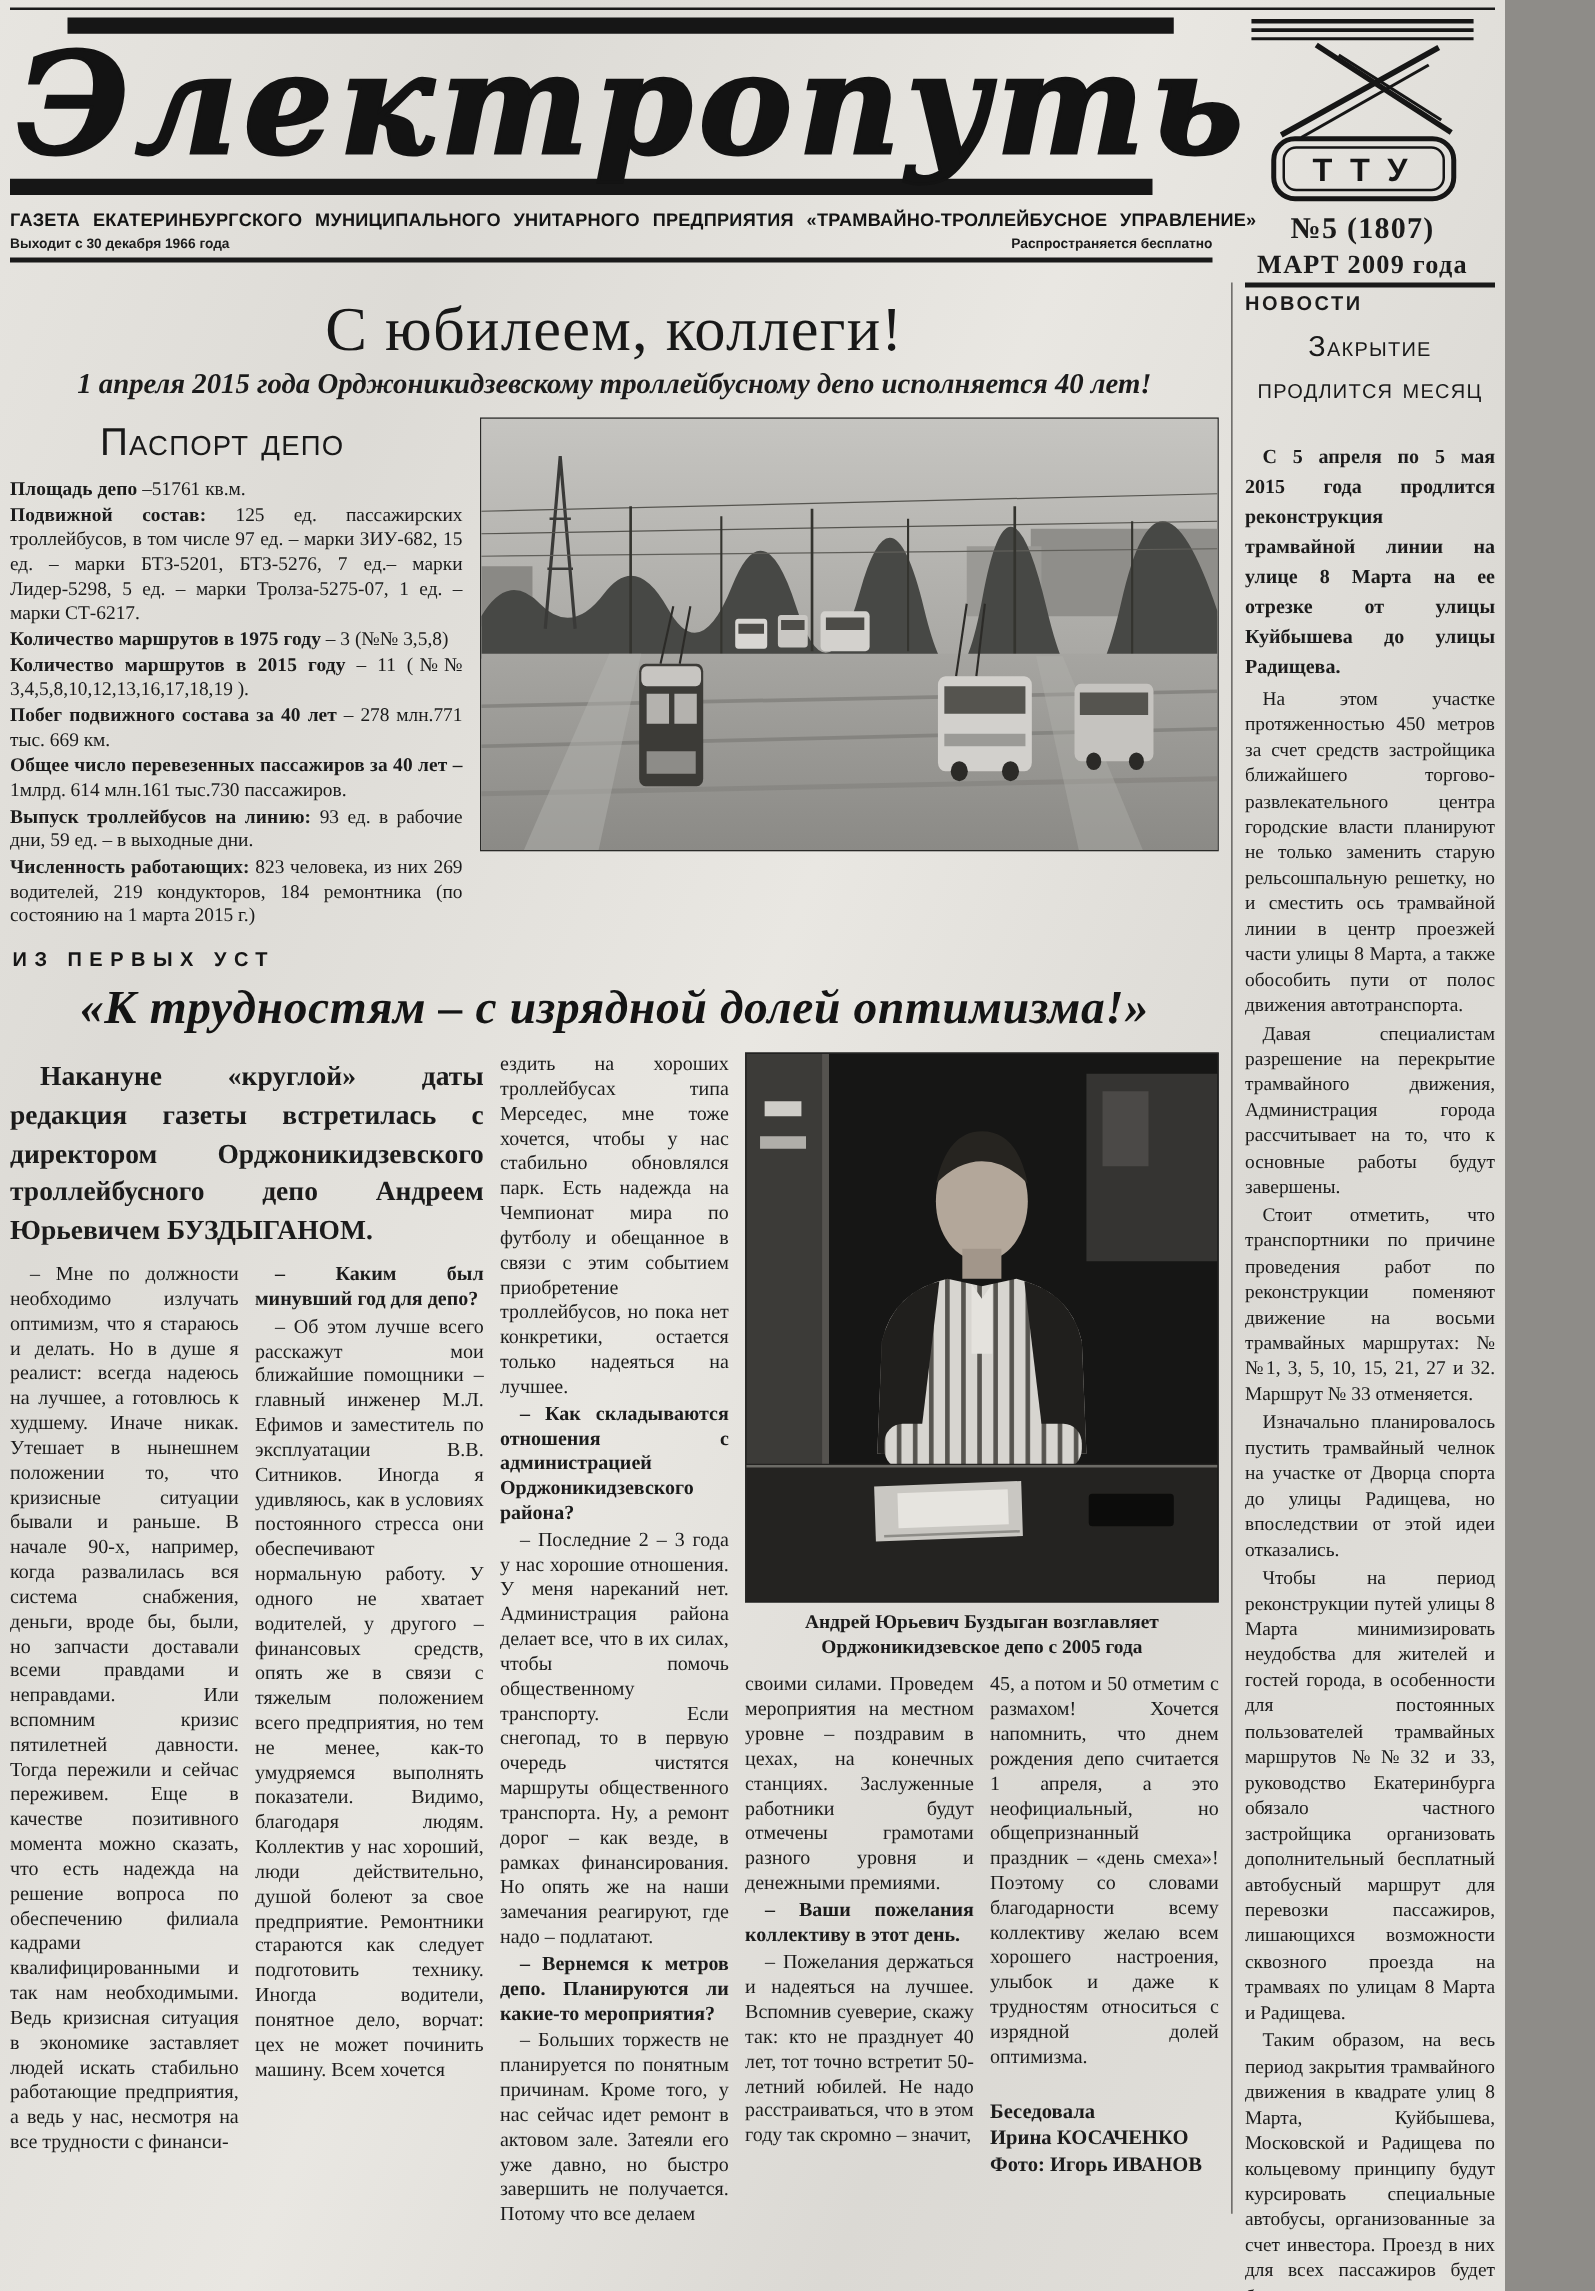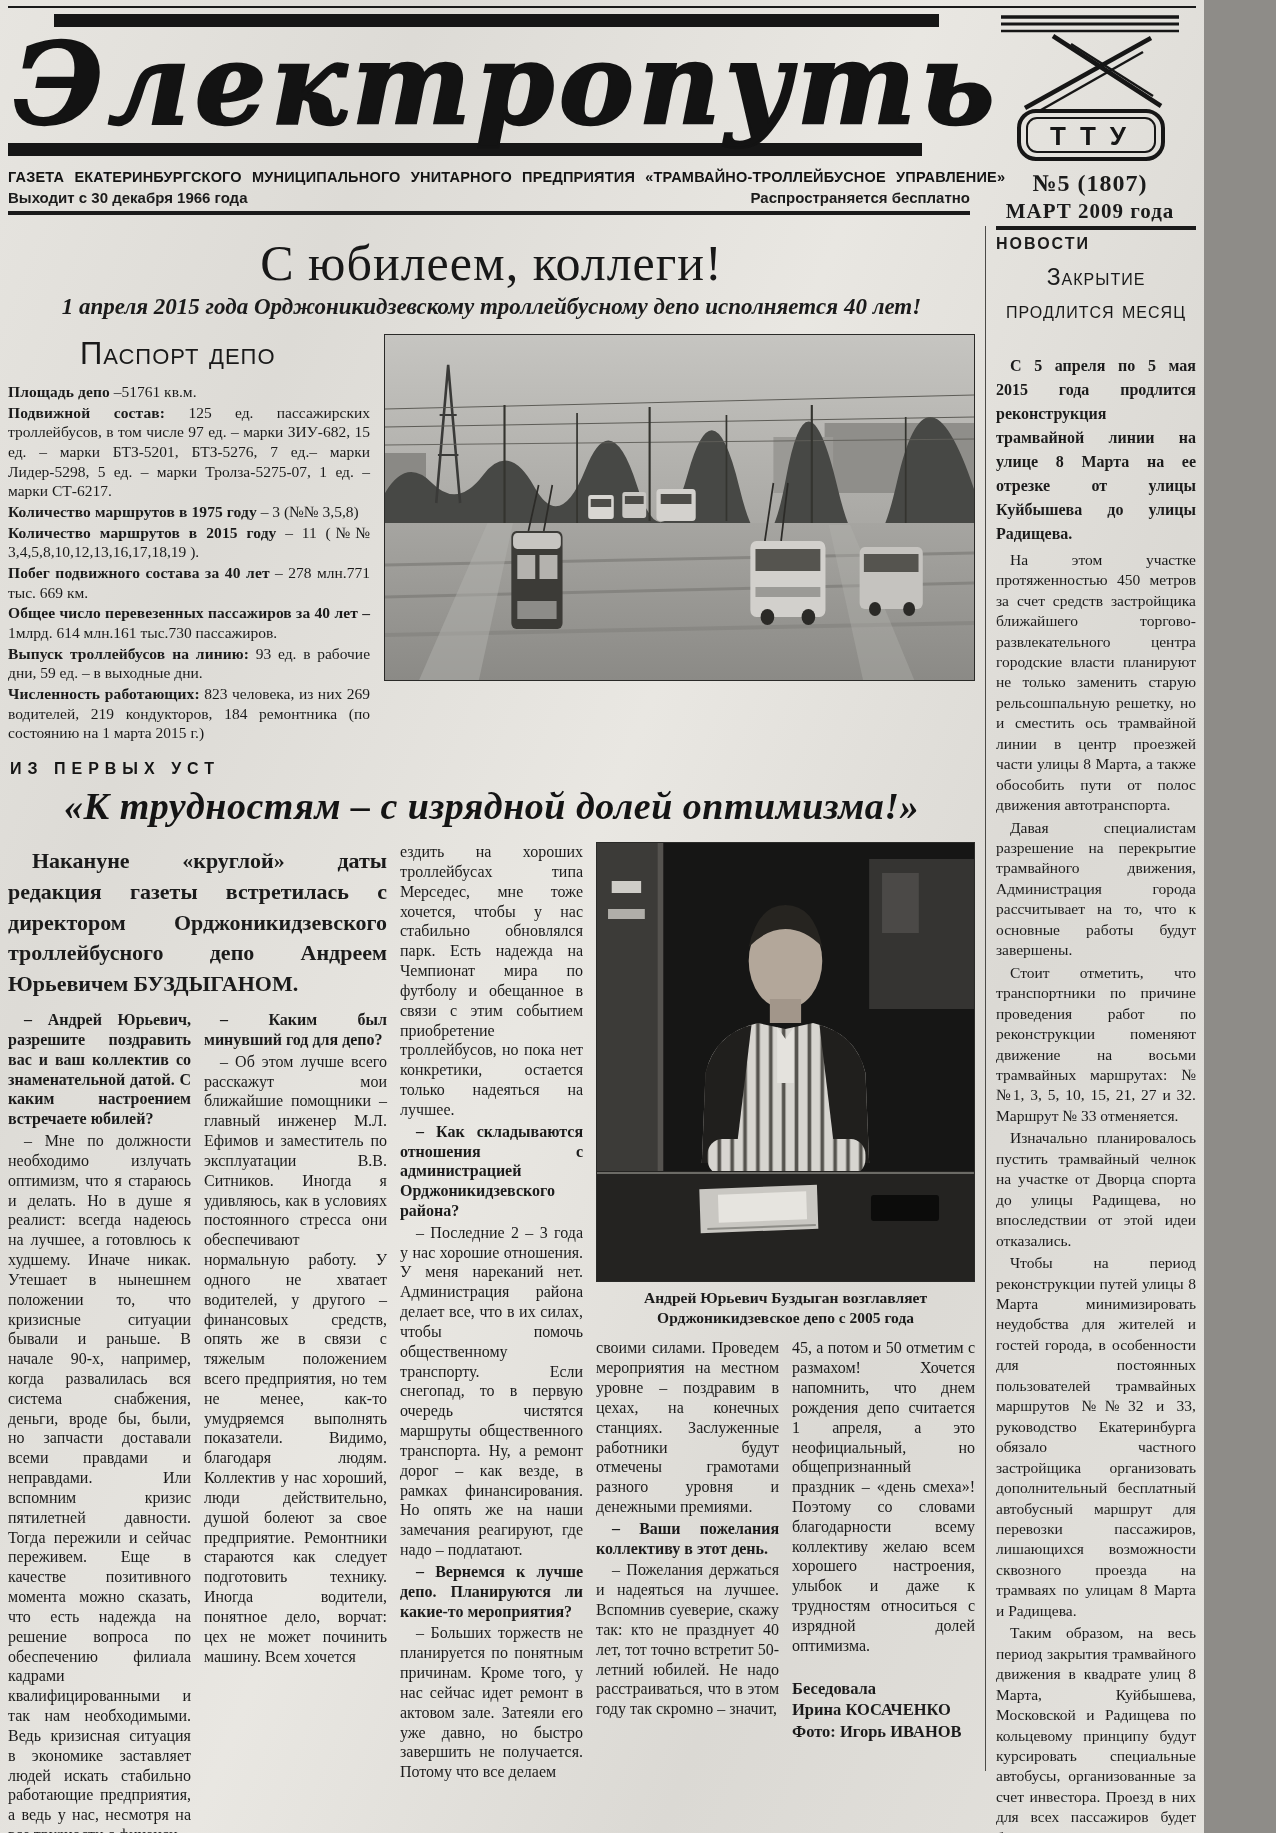--- a/index.html
+++ b/index.html
@@ -19,21 +19,21 @@
   .logo{
     font-family:"DejaVu Serif",serif;font-style:italic;font-weight:bold;
     font-size:112px;line-height:1.02;letter-spacing:5px;color:#131313;
     -webkit-text-stroke:2.5px #131313;white-space:nowrap;margin-left:6px;
   }
   .org-line{
     font-family:"Liberation Sans",sans-serif;font-weight:bold;font-size:14.5px;
     letter-spacing:.2px;word-spacing:6px;margin-top:13px;white-space:nowrap;color:#141414;
   }
   .since-row{display:flex;justify-content:space-between;align-items:baseline;
-    font-family:"Liberation Sans",sans-serif;font-weight:bold;font-size:15px;margin-top:4px;}
+    font-family:"Liberation Sans",sans-serif;font-weight:bold;font-size:11px;margin-top:4px;}
   .header-rule{height:4px;background:#1a1a1a;margin-top:5px;}
   .header-right{width:212px;flex:0 0 auto;padding-left:14px;text-align:center;}
   .ttu-svg{display:block;margin:0 auto;}
   .issue-no{font-weight:bold;font-size:24px;margin-top:6px;letter-spacing:1px;}
   .issue-date{font-weight:bold;font-size:21px;margin-top:2px;letter-spacing:1px;}
   
   .body-grid{display:flex;margin-top:2px;height:1545px;}
   .main-col{flex:1;min-width:0;padding-right:10px;}
   .sidebar{width:200px;flex:0 0 auto;border-left:1.5px solid #4c4b48;padding-left:10px;}
   
@@ -203,35 +203,34 @@
 
       <div class="section-label">ИЗ ПЕРВЫХ УСТ</div>
       <div class="int-headline">«К трудностям – с изрядной долей оптимизма!»</div>
 
       <div class="int-body">
 
         <div class="blk-left">
           <p class="int-lead">Накануне «круглой» даты редакция газеты встретилась с директором Орджоникидзевского троллейбусного депо Андреем Юрьевичем БУЗДЫГАНОМ.</p>
           <div class="twocol">
             <div class="icol">
-              <p class="q">– Андрей Юрьевич, разрешите поздравить вас и ваш коллектив со знаменательной датой. С каким настроением встречаете юбилей?</p>
               <p>– Мне по должности необходимо излучать оптимизм, что я стараюсь и делать. Но в душе я реалист: всегда надеюсь на лучшее, а готовлюсь к худшему. Иначе никак. Утешает в нынешнем положении то, что кризисные ситуации бывали и раньше. В начале 90-х, например, когда развалилась вся система снабжения, деньги, вроде бы, были, но запчасти доставали всеми правдами и неправдами. Или вспомним кризис пятилетней давности. Тогда пережили и сейчас переживем. Еще в качестве позитивного момента можно сказать, что есть надежда на решение вопроса по обеспечению филиала кадрами квалифицированными и так нам необходимыми. Ведь кризисная ситуация в экономике заставляет людей искать стабильно работающие предприятия, а ведь у нас, несмотря на все трудности с финанси-</p>
             </div>
             <div class="icol">
               <p class="q">– Каким был минувший год для депо?</p>
               <p>– Об этом лучше всего расскажут мои ближайшие помощники – главный инженер М.Л. Ефимов и заместитель по эксплуатации В.В. Ситников. Иногда я удивляюсь, как в условиях постоянного стресса они обеспечивают нормальную работу. У одного не хватает водителей, у другого – финансовых средств, опять же в связи с тяжелым положением всего предприятия, но тем не менее, как-то умудряемся выполнять показатели. Видимо, благодаря людям. Коллектив у нас хороший, люди действительно, душой болеют за свое предприятие. Ремонтники стараются как следует подготовить технику. Иногда водители, понятное дело, ворчат: цех не может починить машину. Всем хочется</p>
             </div>
           </div>
         </div>
 
         <div class="blk-mid icol">
           <p class="noind">ездить на хороших троллейбусах типа Мерседес, мне тоже хочется, чтобы у нас стабильно обновлялся парк. Есть надежда на Чемпионат мира по футболу и обещанное в связи с этим событием приобретение троллейбусов, но пока нет конкретики, остается только надеяться на лучшее.</p>
           <p class="q">– Как складываются отношения с администрацией Орджоникидзевского района?</p>
           <p>– Последние 2 – 3 года у нас хорошие отношения. У меня нареканий нет. Администрация района делает все, что в их силах, чтобы помочь общественному транспорту. Если снегопад, то в первую очередь чистятся маршруты общественного транспорта. Ну, а ремонт дорог – как везде, в рамках финансирования. Но опять же на наши замечания реагируют, где надо – подлатают.</p>
-          <p class="q">– Вернемся к лучше депо. Планируются ли какие-то мероприятия?</p>
+          <p class="q">– Вернемся к метров депо. Планируются ли какие-то мероприятия?</p>
           <p>– Больших торжеств не планируется по понятным причинам. Кроме того, у нас сейчас идет ремонт в актовом зале. Затеяли его уже давно, но быстро завершить не получается. Потому что все делаем</p>
         </div>
 
         <div class="blk-right">
           <div class="portrait-frame">
             <svg viewBox="0 0 410 438" preserveAspectRatio="none">
               <defs>
                 <pattern id="stripes" width="14" height="12" patternUnits="userSpaceOnUse">
                   <rect width="14" height="12" fill="#d7d5d0"></rect>
                   <line x1="7" y1="0" x2="7" y2="12" stroke="#56544f" stroke-width="4"></line>

